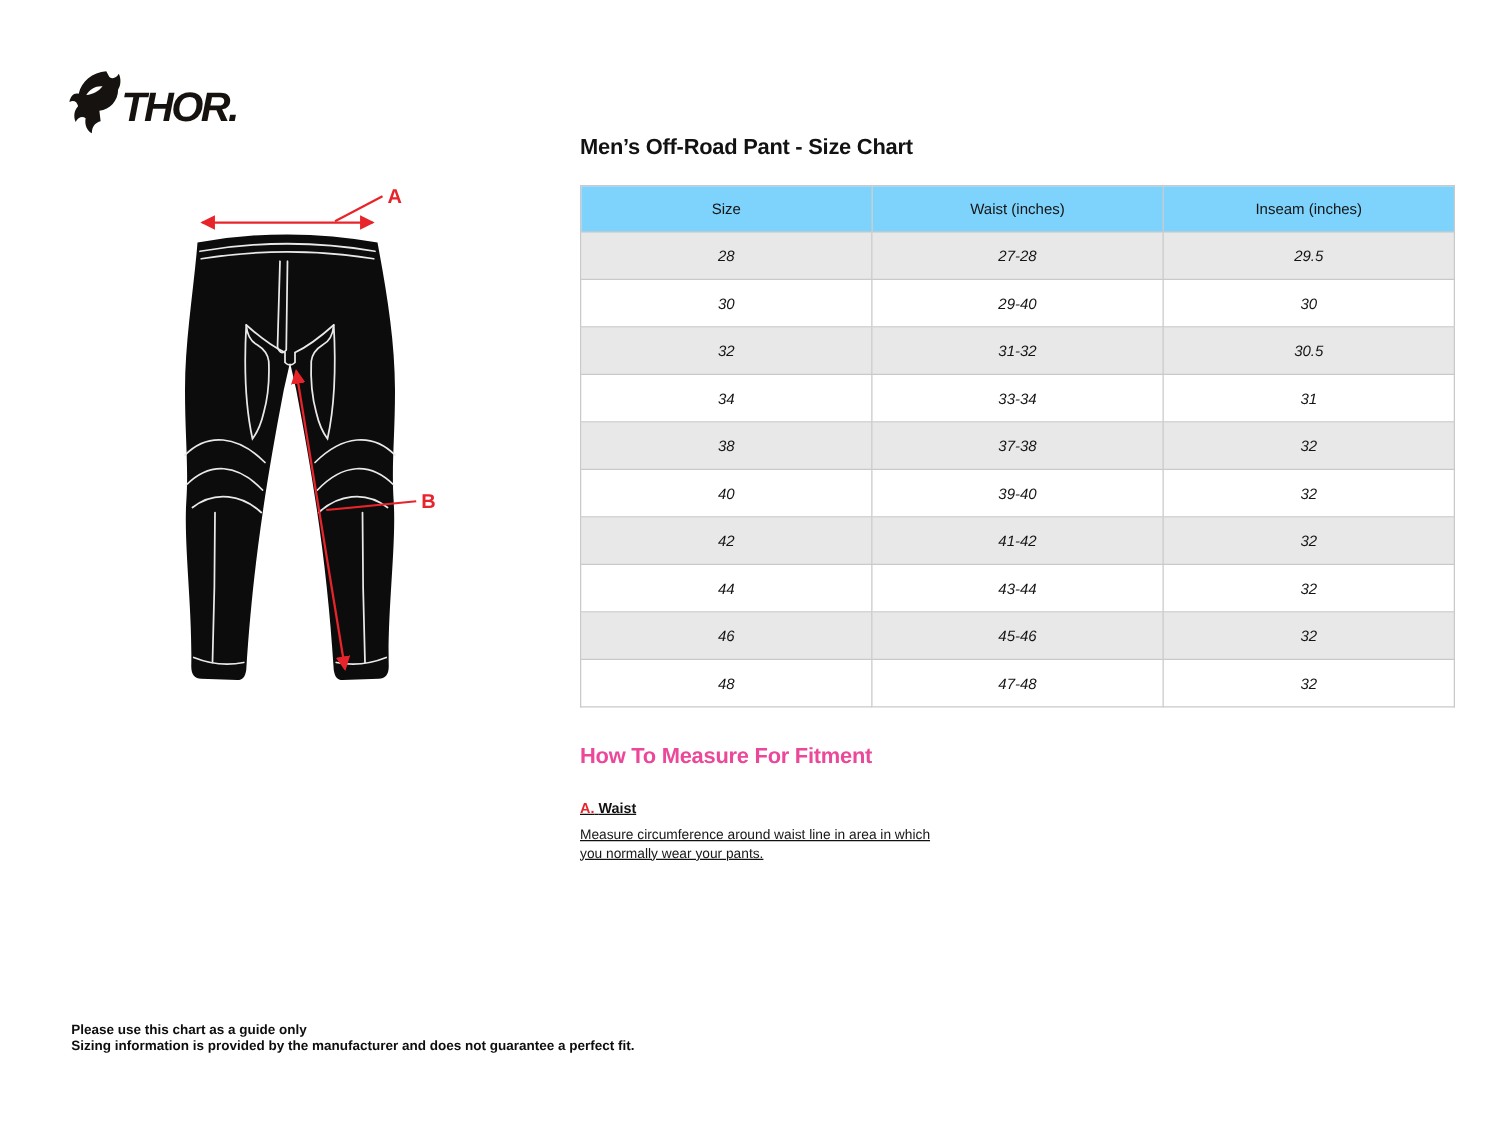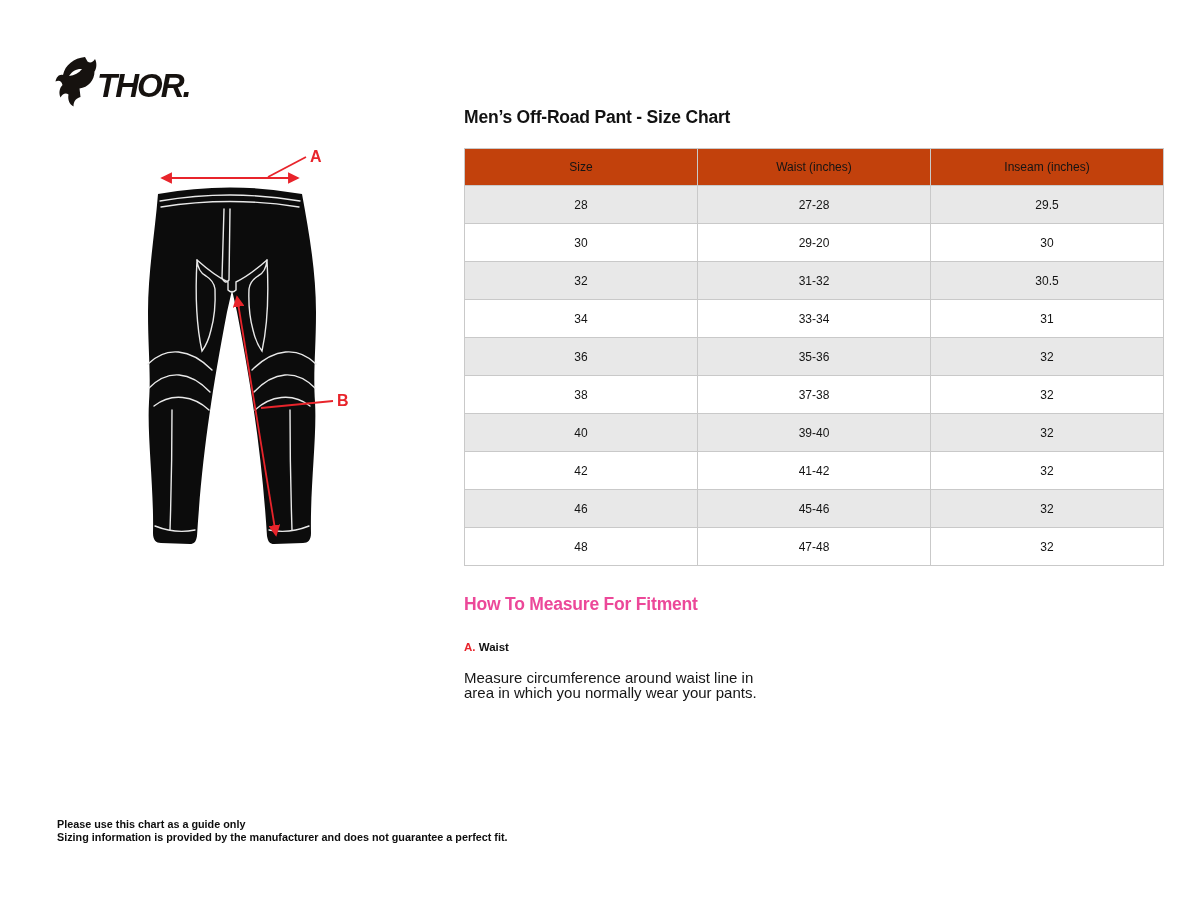--- a/index.html
+++ b/index.html
@@ -13,30 +13,30 @@
   .diagram{position:absolute;left:120px;top:140px;width:260px;height:460px;}
 
   
   .content{position:absolute;left:464px;top:107px;width:700px;}
   .page-title{font-size:17.5px;font-weight:700;letter-spacing:-0.2px;color:#121212;margin:0 0 20px 0;}
 
   table.size-chart{width:700px;border-collapse:collapse;table-layout:fixed;}
   table.size-chart th, table.size-chart td{
       border:1px solid #c9c9c9;text-align:center;font-size:12px;color:#141414;
       font-weight:400;padding:0;}
-  table.size-chart th{height:36px;background:#c2410c;}
-  table.size-chart td{height:37px;background:#ffffff;}
+  table.size-chart th{height:36px;background:#7dd3fc;}
+  table.size-chart td{height:37px;background:#ffffff;font-style:italic;}
   table.size-chart tbody tr:nth-child(odd) td{background:#e8e8e8;}
 
   .howto-title{font-size:17.5px;font-weight:700;letter-spacing:-0.2px;color:#ec4899;margin:28px 0 26px 0;}
   .measure-cols{display:flex;}
-  .measure-item{width:330px;}
+  .measure-item{width:330px;text-decoration:underline;}
   .measure-label{font-size:11.5px;font-weight:700;color:#111;}
   .measure-label .letter{color:#e8242b;}
-  .measure-desc{font-size:15px;line-height:14.5px;color:#161616;margin:18px 0 0 0;}
+  .measure-desc{font-size:11px;line-height:14.5px;color:#161616;margin:8px 0 0 0;}
   .measure-item.first .measure-desc{max-width:300px;}
   .measure-item.second .measure-desc{max-width:285px;}
 
   .footer{position:absolute;left:57px;top:818px;font-size:10.8px;font-weight:700;
           line-height:13px;color:#0e0e0e;}
 </style>
 </head>
 <body>
 
 <div class="page">
@@ -119,51 +119,51 @@
         </tr>
       </thead>
       <tbody>
           <tr>
             <td>28</td>
             <td>27-28</td>
             <td>29.5</td>
           </tr>
           <tr>
             <td>30</td>
-            <td>29-20</td>
+            <td>29-40</td>
             <td>30</td>
           </tr>
           <tr>
             <td>32</td>
             <td>31-32</td>
             <td>30.5</td>
           </tr>
           <tr>
             <td>34</td>
             <td>33-34</td>
             <td>31</td>
-          </tr>
-          <tr>
-            <td>36</td>
-            <td>35-36</td>
-            <td>32</td>
           </tr>
           <tr>
             <td>38</td>
             <td>37-38</td>
             <td>32</td>
           </tr>
           <tr>
             <td>40</td>
             <td>39-40</td>
             <td>32</td>
           </tr>
           <tr>
             <td>42</td>
             <td>41-42</td>
+            <td>32</td>
+          </tr>
+          <tr>
+            <td>44</td>
+            <td>43-44</td>
             <td>32</td>
           </tr>
           <tr>
             <td>46</td>
             <td>45-46</td>
             <td>32</td>
           </tr>
           <tr>
             <td>48</td>
             <td>47-48</td>

